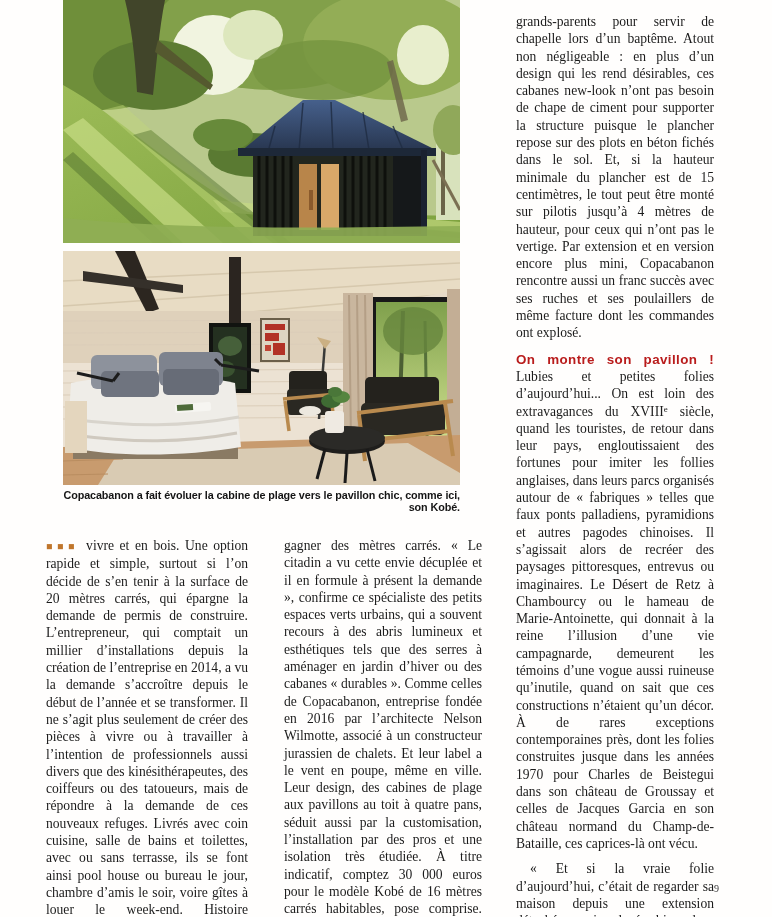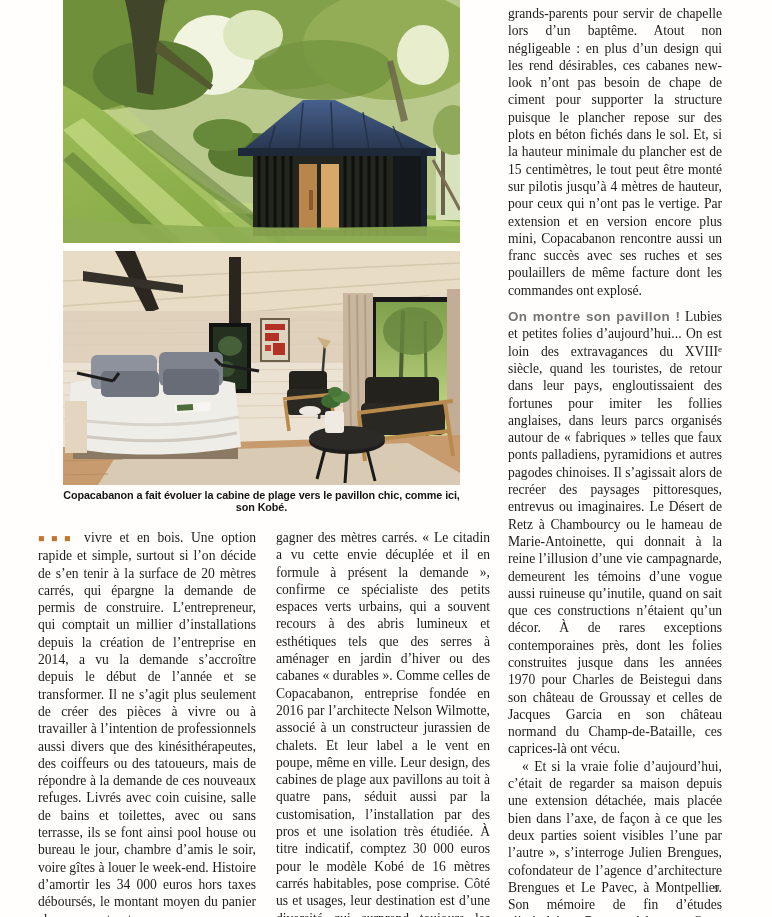--- a/index.html
+++ b/index.html
@@ -3,34 +3,34 @@
 <meta charset="utf-8">
 <style>
   html,body{margin:0;padding:0;}
   body{width:772px;height:917px;background:#ffffff;position:relative;
        font-family:"Liberation Serif",serif;-webkit-font-smoothing:antialiased;}
   .page{position:absolute;inset:0;background:#fffefd;overflow:hidden;}
   figure{margin:0;position:absolute;padding:0;}
   figure svg{display:block;}
   .photo-top{left:63px;top:0;width:397px;height:243px;}
   .photo-bottom{left:63px;top:251px;width:397px;height:234px;}
-  .caption{position:absolute;left:63px;top:489px;width:397px;text-align:center;
+  .caption{position:absolute;left:63px;top:489px;width:397px;text-align:right;
            font-family:"Liberation Sans",sans-serif;font-weight:bold;font-size:10.8px;
            color:#151515;letter-spacing:-0.1px;}
   .col{position:absolute;text-align:justify;font-size:13.6px;line-height:17.3px;
        color:#1b1b1b;hyphens:auto;-webkit-hyphens:auto;}
   .col-left{left:38px;top:529px;width:218px;}
   .col-middle{left:276px;top:529px;width:214px;}
   .col-right{left:508px;top:5px;width:214px;}
-  p.para{margin:0;padding:0;}
+  p.para{margin:8px;padding:0;}
   p.indent{text-indent:14px;}
   p.gap{margin-top:9px;}
   .it{}
   .subhead{font-family:"Liberation Sans",sans-serif;font-weight:bold;font-size:13.4px;
-           letter-spacing:0.4px;color:#737373;}
+           letter-spacing:0.4px;color:#b91c1c;}
   .sqmarks{color:#c0762c;font-size:10.5px;letter-spacing:2.5px;margin-right:7px;}
   .sup{font-size:9px;vertical-align:4px;line-height:0;}
   .ornament{position:absolute;left:714px;top:883px;font-size:10px;color:#3a3a3a;
             font-family:"Liberation Serif",serif;}
 </style>
 </head>
 <body>
 
 <div class="page">
 

